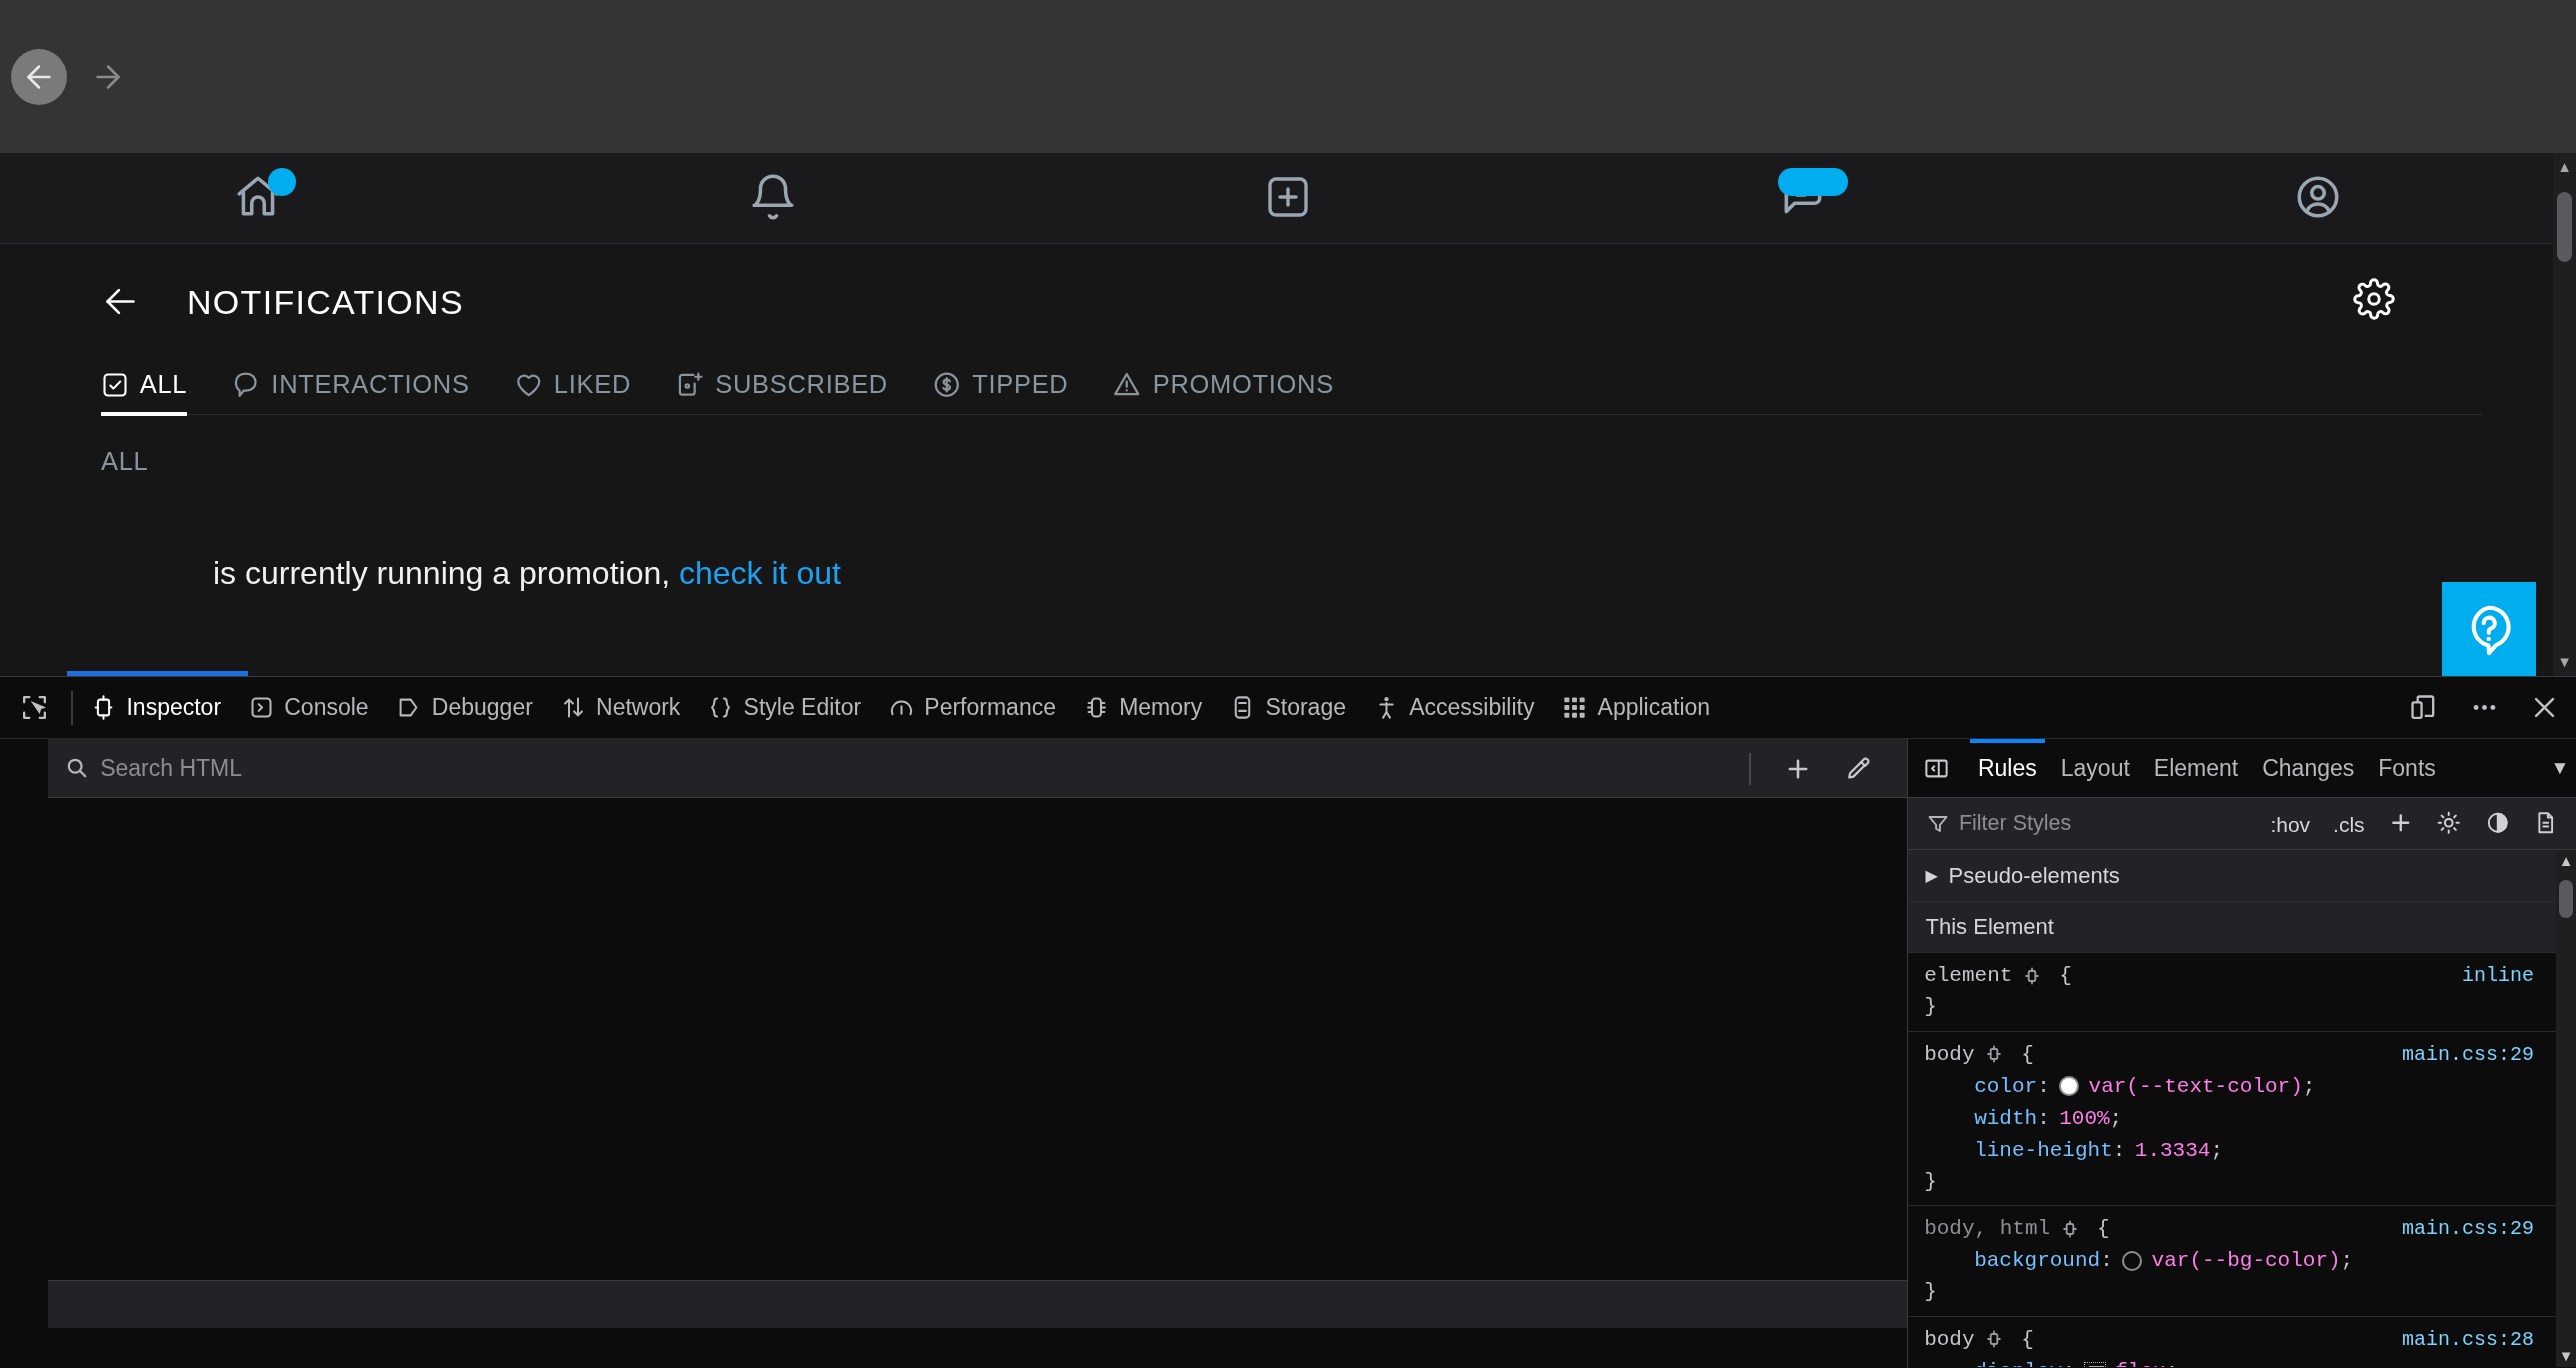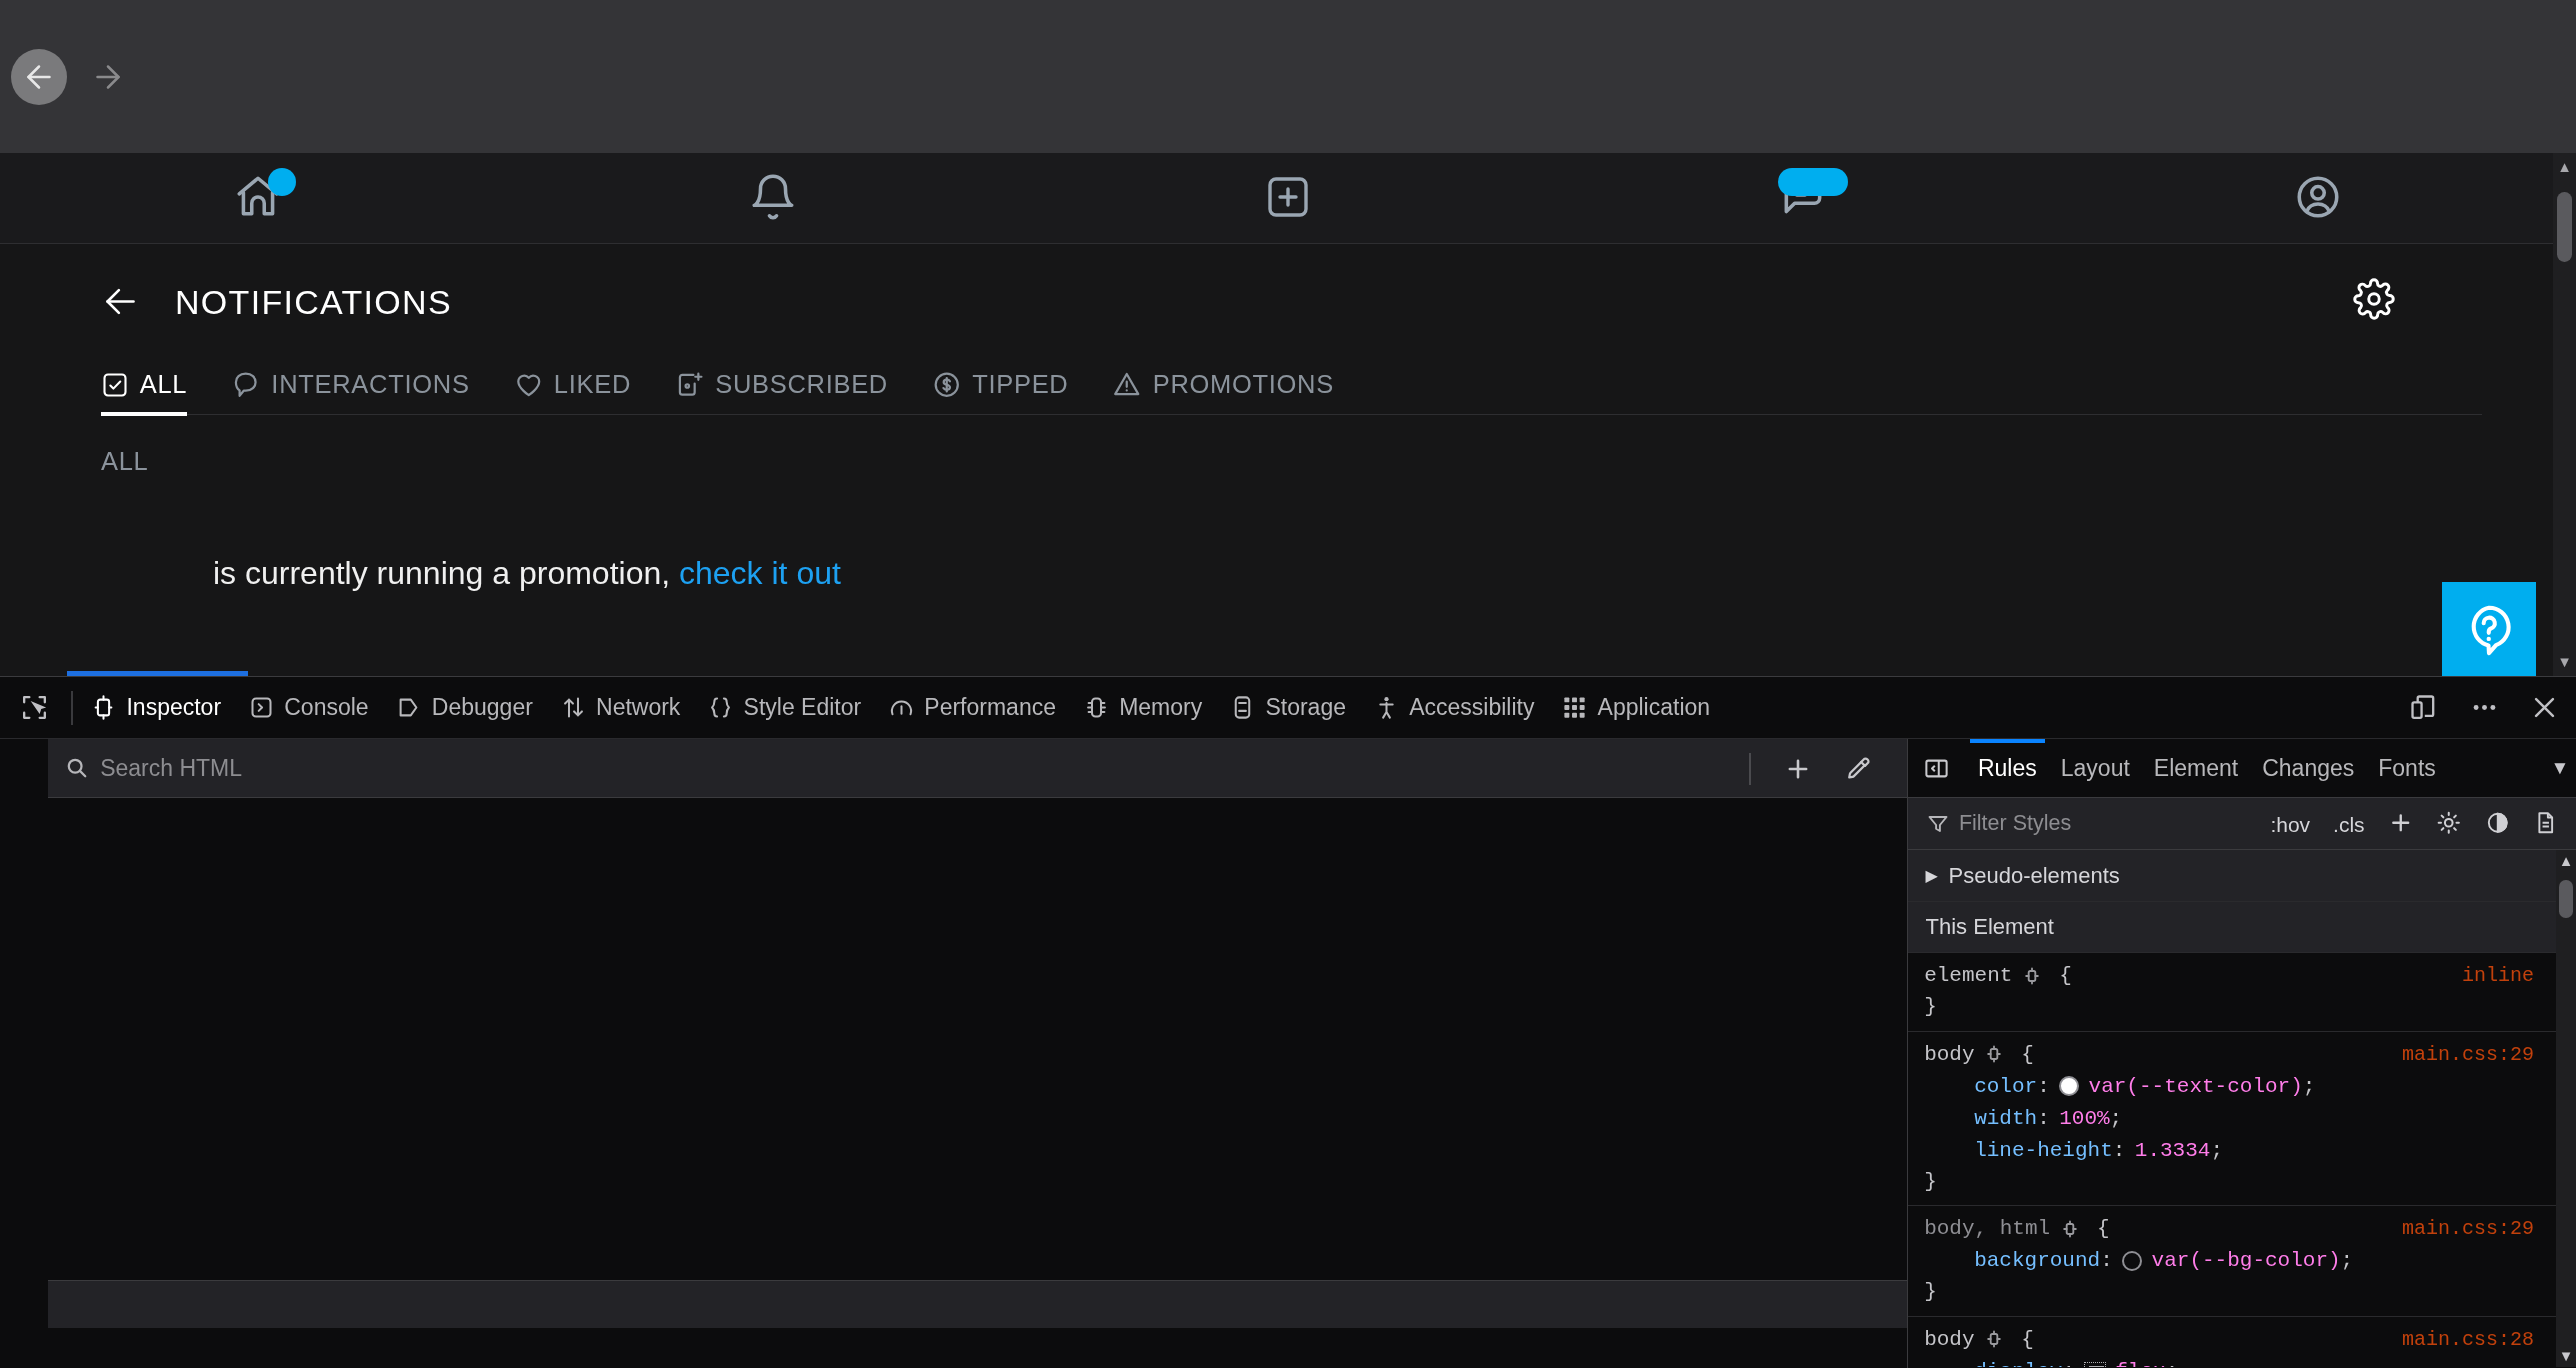--- a/index.html
+++ b/index.html
@@ -48,21 +48,21 @@
     position: absolute; top: -4px; right: -20px;
     width: 36px; height: 28px; border-radius: 14px;
     background: #00AEEF;
   }
   .badge-dot.round { width: 28px; height: 28px; border-radius: 50%; right: -13.4px; }
   .badge-dot.wide  { width: 70px; }
 
   
   .notif-header {
     display: flex; align-items: center;
-    padding: 38px 0 0 101px; position: relative;
+    padding: 38px 0 0 101px; position: relative; gap: 12px;
   }
   .notif-back { margin-right: 35px; }
   .notif-title {
     color: #ffffff; font-size: 34px; letter-spacing: 1.3px;
     font-weight: 400; white-space: nowrap;
   }
   .gear-btn {
     position: absolute; right: 181px; top: 34px;
   }
 
@@ -219,21 +219,21 @@
   }
   .rule-head {
     display: flex; align-items: center; padding-left: 16px; position: relative;
     height: 32px;
   }
   .sel { color: #c5c5c9; }
   .sel.dim { color: #8f8f94; }
   .brace { color: #c5c5c9; margin-left: 8px; }
   .twisty { margin: 0 9.4px; display:flex; align-items:center; }
   .src {
-    position: absolute; right: 42px; color: #c2410c; font-size: 20px;
+    position: absolute; right: 42px; color: #7dd3fc; font-size: 20px;
     font-family: "Liberation Mono", monospace;
   }
   .decl { padding-left: 66px; height: 32px; display: flex; align-items: center; }
   .prop { color: #75BFFF; }
   .colon { color: #c5c5c9; margin-right: 9.4px; }
   .val { color: #FF7DE9; }
   .semi { color: #c5c5c9; }
   .swatch {
     display: inline-block; width: 20px; height: 20px; border-radius: 50%;
     border: 2px solid #8f8f94; margin-right: 9.4px; vertical-align: -2.7px;

